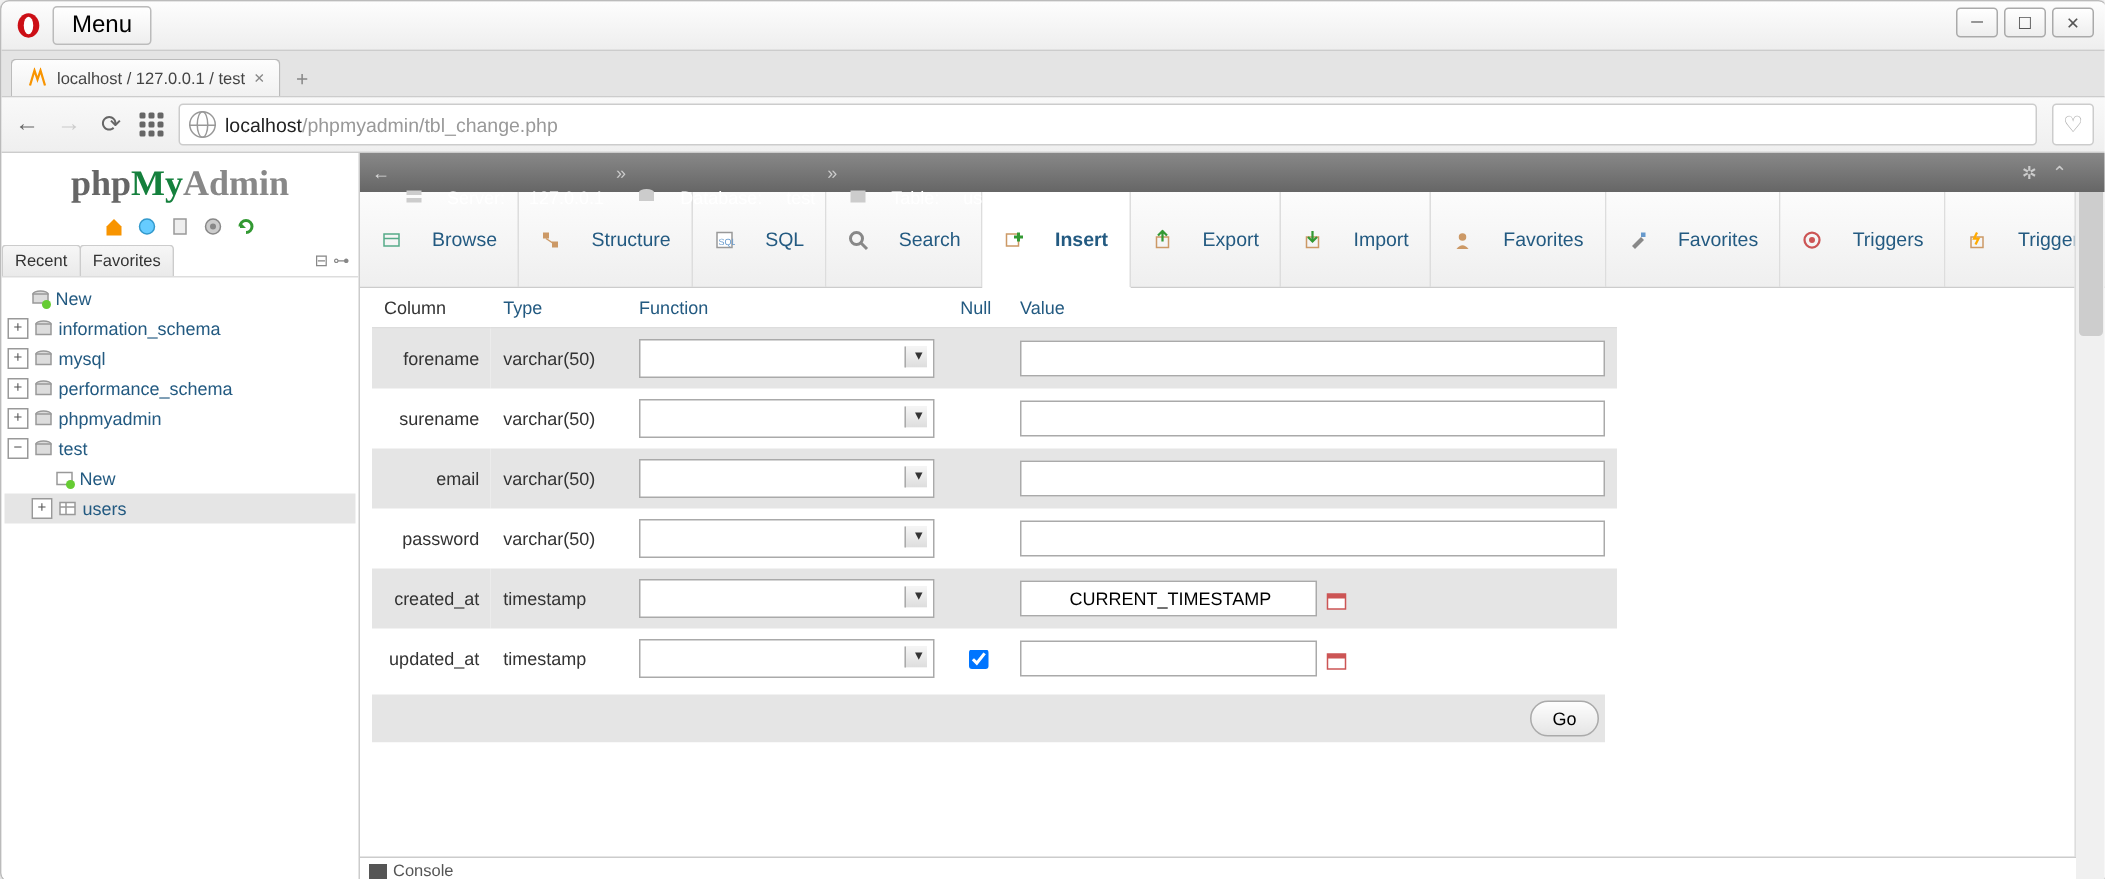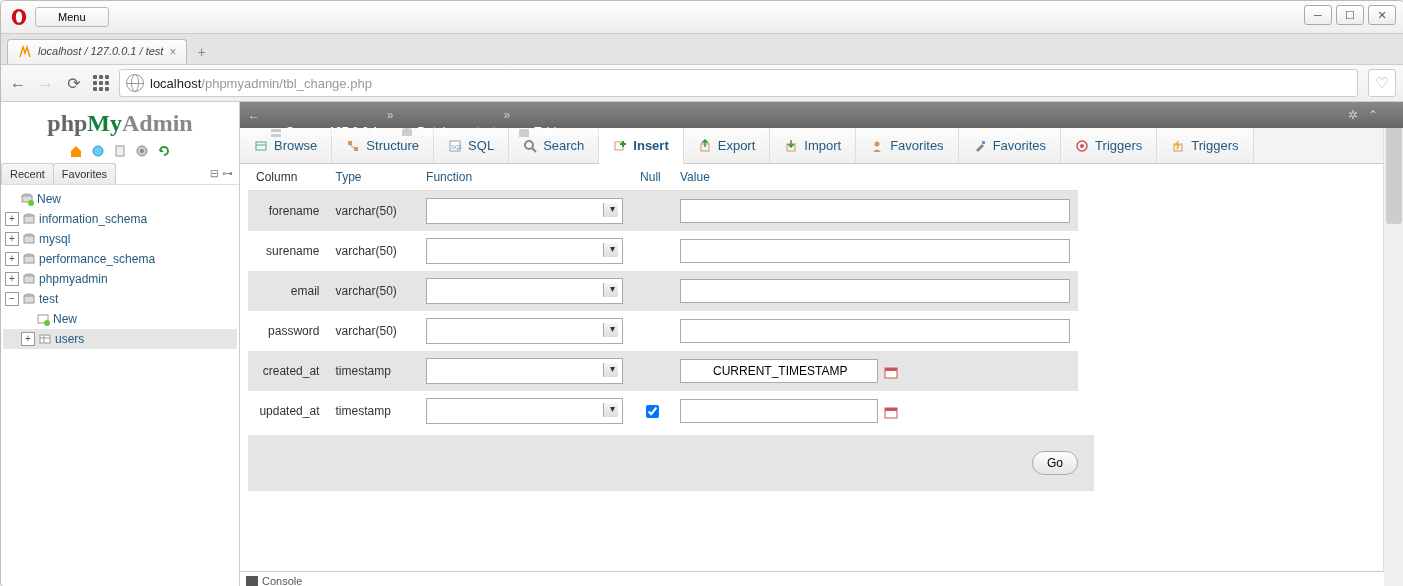--- a/index.html
+++ b/index.html
@@ -2,27 +2,27 @@
 <html><head>
 <meta charset="utf-8">
 <style>
   html,body{margin:0;padding:0;font-family:sans-serif;font-size:12px;color:#333;background:#f5f5f5;}
   .window{width:1403px;height:586px;background:#fff;border:1px solid #bbb;border-radius:6px;box-shadow:0 2px 8px rgba(0,0,0,.15);position:relative;overflow:hidden;}
   
   
   .titlebar{height:32px;background:linear-gradient(#fdfdfd,#eee);border-bottom:1px solid #ccc;display:flex;align-items:center;position:relative;}
   .opera-icon{width:20px;height:20px;margin:0 6px 0 8px;display:flex;align-items:center;justify-content:center;}
   .opera-icon svg{width:18px;height:18px;}
-  .menu-btn{background:linear-gradient(#fff,#eee);border:1px solid #bbb;border-radius:3px;padding:3px 22px;font-size:11px;cursor:pointer;}
+  .menu-btn{background:linear-gradient(#fff,#eee);border:1px solid #bbb;border-radius:3px;padding:3px 12px;font-size:16px;cursor:pointer;}
   .win-controls{position:absolute;right:8px;top:4px;display:flex;gap:4px;}
   .win-btn{width:26px;height:18px;border:1px solid #aaa;border-radius:3px;background:linear-gradient(#fff,#eee);display:flex;align-items:center;justify-content:center;font-size:11px;cursor:pointer;color:#555;}
   
   
   .tabbar{height:30px;background:#e4e4e4;border-bottom:1px solid #ccc;display:flex;align-items:flex-end;padding-left:6px;}
-  .tab{background:linear-gradient(#fdfdfd,#f1f1f1);border:1px solid #bbb;border-bottom:none;border-radius:4px 4px 0 0;padding:5px 10px;display:flex;align-items:flex-start;gap:6px;font-size:11px;color:#444;cursor:pointer;font-style:italic;}
+  .tab{background:linear-gradient(#fdfdfd,#f1f1f1);border:1px solid #bbb;border-bottom:none;border-radius:4px 4px 0 0;padding:5px 10px;display:flex;align-items:flex-end;gap:6px;font-size:11px;color:#444;cursor:pointer;}
   .tab .tab-close{color:#888;font-size:12px;cursor:pointer;}
   .tab-add{padding:4px 10px;color:#888;font-size:14px;cursor:pointer;}
   .pma-favicon{width:14px;height:14px;}
   
   
   .urlbar{height:36px;background:linear-gradient(#f9f9f9,#efefef);border-bottom:1px solid #ccc;display:flex;align-items:center;padding:0 8px;gap:10px;}
   .nav-icon{color:#666;font-size:16px;cursor:pointer;width:18px;text-align:center;}
   .nav-icon.disabled{color:#ccc;cursor:default;}
   .apps-icon{display:grid;grid-template-columns:repeat(3,4px);grid-template-rows:repeat(3,4px);gap:2px;cursor:pointer;}
   .apps-icon span{background:#666;border-radius:1px;}
@@ -57,28 +57,28 @@
   .expand.spacer{border:none;background:none;}
   .db-icon,.tbl-icon{width:14px;height:14px;display:inline-flex;align-items:center;justify-content:center;}
   
   
   .main{flex:1;display:flex;flex-direction:column;background:#fff;position:relative;overflow:hidden;}
   .main-scroll-edge{position:absolute;right:0;top:0;bottom:0;width:20px;background:#f0f0f0;border-left:1px solid #ddd;}
   .main-scroll-thumb{position:absolute;right:2px;top:2px;width:16px;height:120px;background:#cdcdcd;border-radius:3px;}
   
   .breadcrumb{height:26px;background:linear-gradient(#888,#666);color:#fff;display:flex;align-items:center;padding:0 8px;font-size:12px;gap:4px;position:relative;}
   .breadcrumb .arrow-left{color:#ddd;cursor:pointer;margin-right:6px;}
-  .breadcrumb .crumb{display:flex;align-items:flex-end;gap:4px;margin-top:34px;}
+  .breadcrumb .crumb{display:flex;align-items:flex-start;gap:16px;margin-top:34px;}
   .breadcrumb .sep{margin:0 4px;color:#ccc;}
   .breadcrumb .bc-icon{display:inline-flex;}
   .bc-tools{position:absolute;right:26px;display:flex;gap:10px;color:#ccc;}
   .bc-tools span{cursor:pointer;}
   
   .tabs{display:flex;background:#f3f3f3;border-bottom:1px solid #ccc;}
-  .tabs .tab-btn{display:flex;align-items:center;gap:6px;padding:10px 14px;border-right:1px solid #ddd;color:#235a81;font-size:13px;cursor:pointer;background:linear-gradient(#fcfcfc,#efefef);text-align:right;}
+  .tabs .tab-btn{display:flex;align-items:center;gap:20px;padding:24px 14px;border-right:1px solid #ddd;color:#235a81;font-size:13px;cursor:pointer;background:linear-gradient(#fcfcfc,#efefef);text-align:right;}
   .tabs .tab-btn.active{background:#fff;border-bottom:1px solid #fff;margin-bottom:-1px;font-weight:bold;}
   .tab-icn{width:14px;height:14px;display:inline-flex;align-items:center;justify-content:center;}
   
   .insert-area{padding:0 20px 0 8px;overflow:auto;}
   .insert-table{width:830px;border-collapse:collapse;}
   .insert-table th{text-align:left;font-weight:normal;color:#235a81;padding:6px 8px;border-bottom:1px solid #ddd;font-size:12px;}
   .insert-table th.col-column{color:#333;}
   .insert-table td{padding:7px 8px;vertical-align:middle;font-size:12px;}
   .insert-table tr.odd td{background:#e5e5e5;}
   .col-column{width:70px;text-align:right;}
@@ -88,21 +88,21 @@
   .col-value{}
   .func-select{width:195px;height:24px;border:1px solid #aaa;background:#fff;cursor:pointer;position:relative;}
   .func-select::after{content:"";position:absolute;right:4px;top:4px;width:14px;height:14px;border-left:1px solid #aaa;background:linear-gradient(#f5f5f5,#ddd);}
   .func-select::before{content:"▾";position:absolute;right:7px;top:4px;font-size:10px;color:#333;z-index:1;}
   .val-input{height:20px;border:1px solid #aaa;padding:1px 4px;font-size:12px;}
   .val-short{width:100px;}
   .val-long{width:380px;}
   .val-mid{width:160px;padding-left:32px;}
   .cal-icon{display:inline-flex;width:14px;height:14px;margin-left:6px;vertical-align:middle;cursor:pointer;}
   
-  .go-bar{background:#e5e5e5;padding:16px;margin-top:4px;text-align:right;width:814px;}
+  .go-bar{background:#e5e5e5;padding:4px;margin-top:4px;text-align:right;width:814px;}
   .go-btn{background:linear-gradient(#fdfdfd,#e5e5e5);border:1px solid #aaa;border-radius:12px;padding:4px 14px;font-size:12px;cursor:pointer;}
   
   .console{position:absolute;bottom:0;left:0;right:20px;background:#fff;border-top:1px solid #ccc;padding:3px 6px;font-size:11px;color:#555;display:flex;align-items:center;gap:4px;}
   .console-icon{width:12px;height:10px;background:#555;}
   
   
   svg{display:block;}
 </style>
 </head>
 <body>

